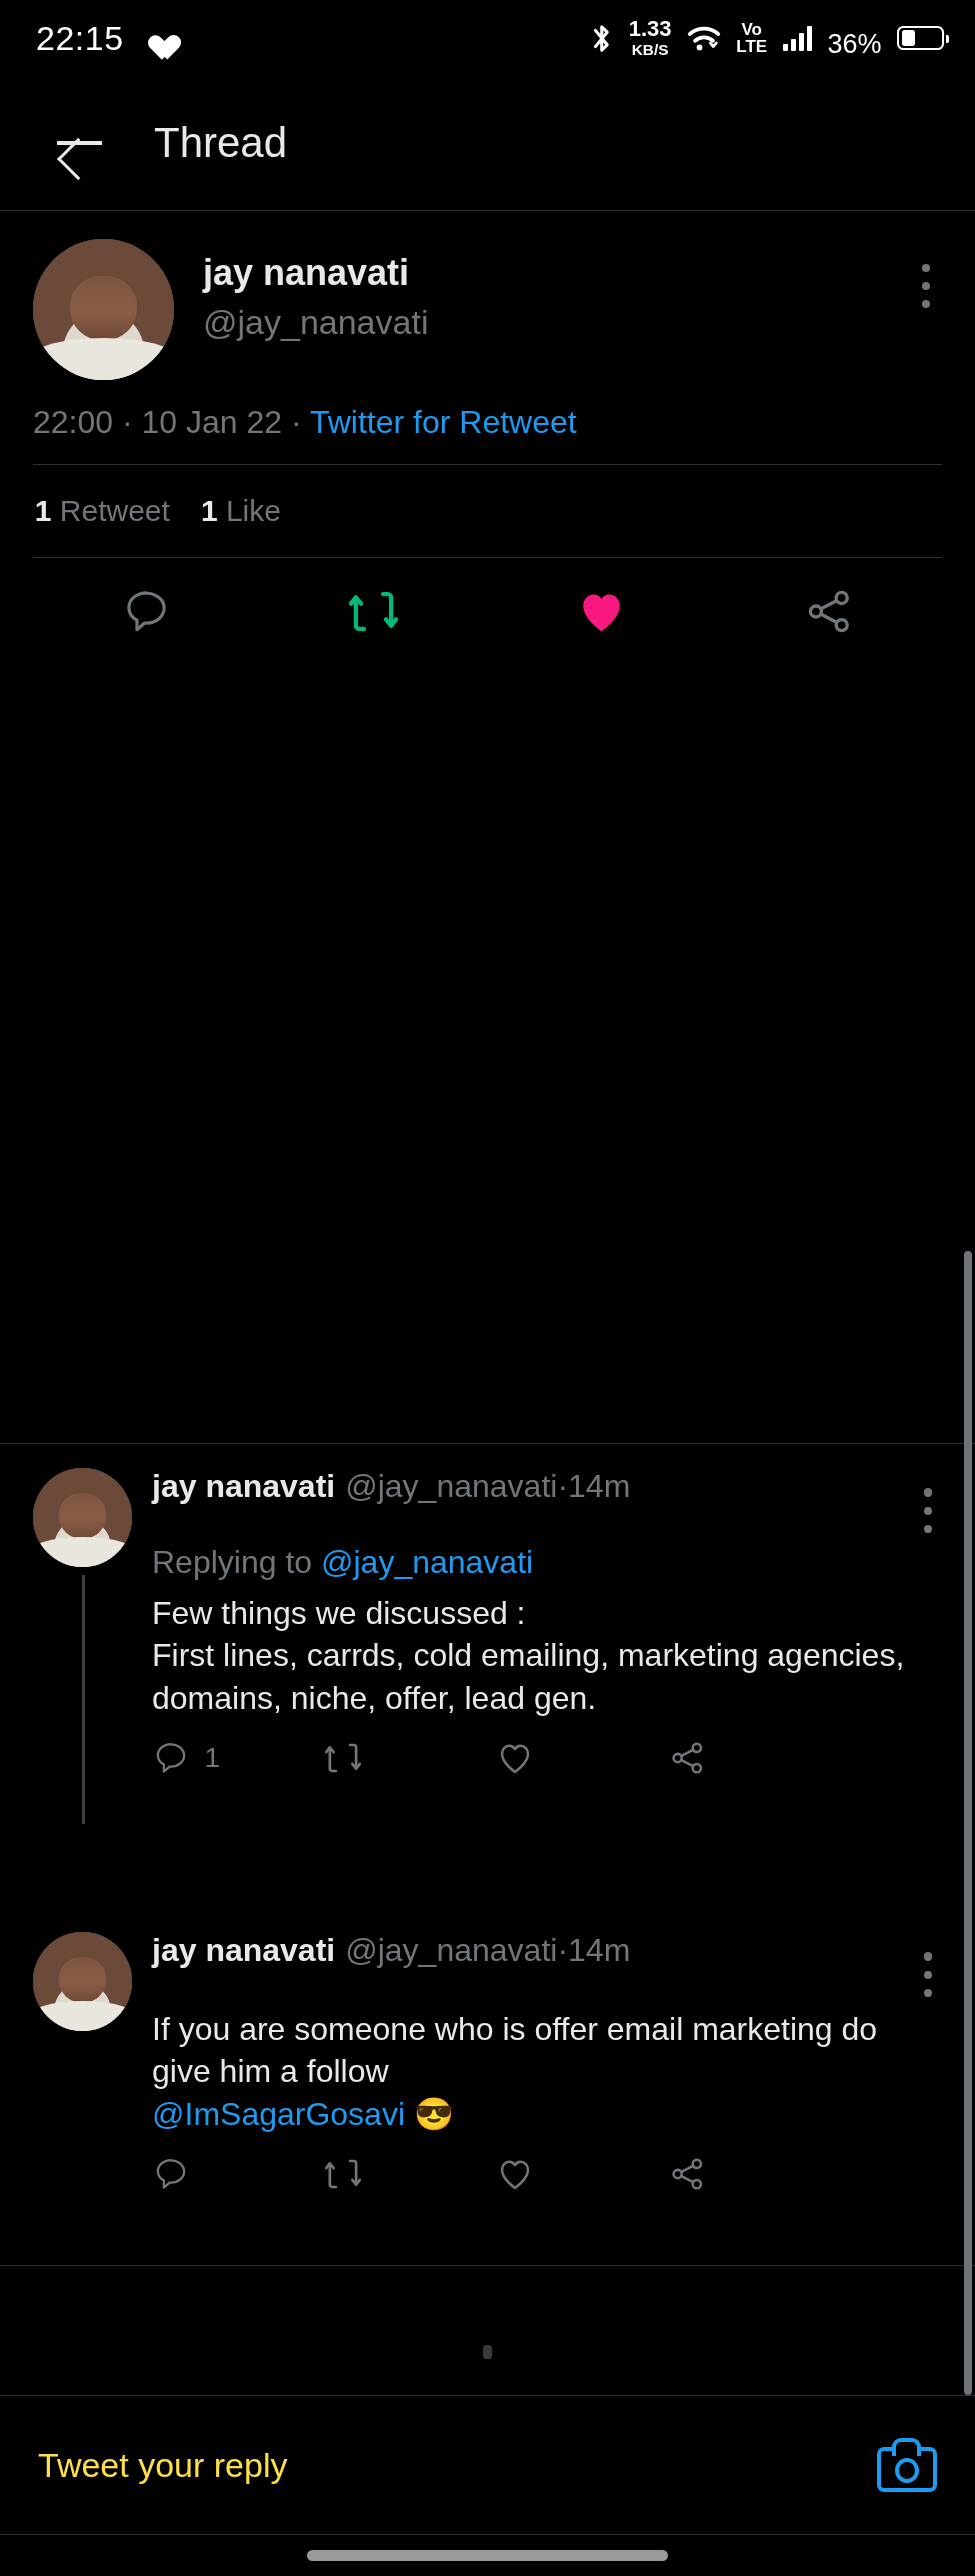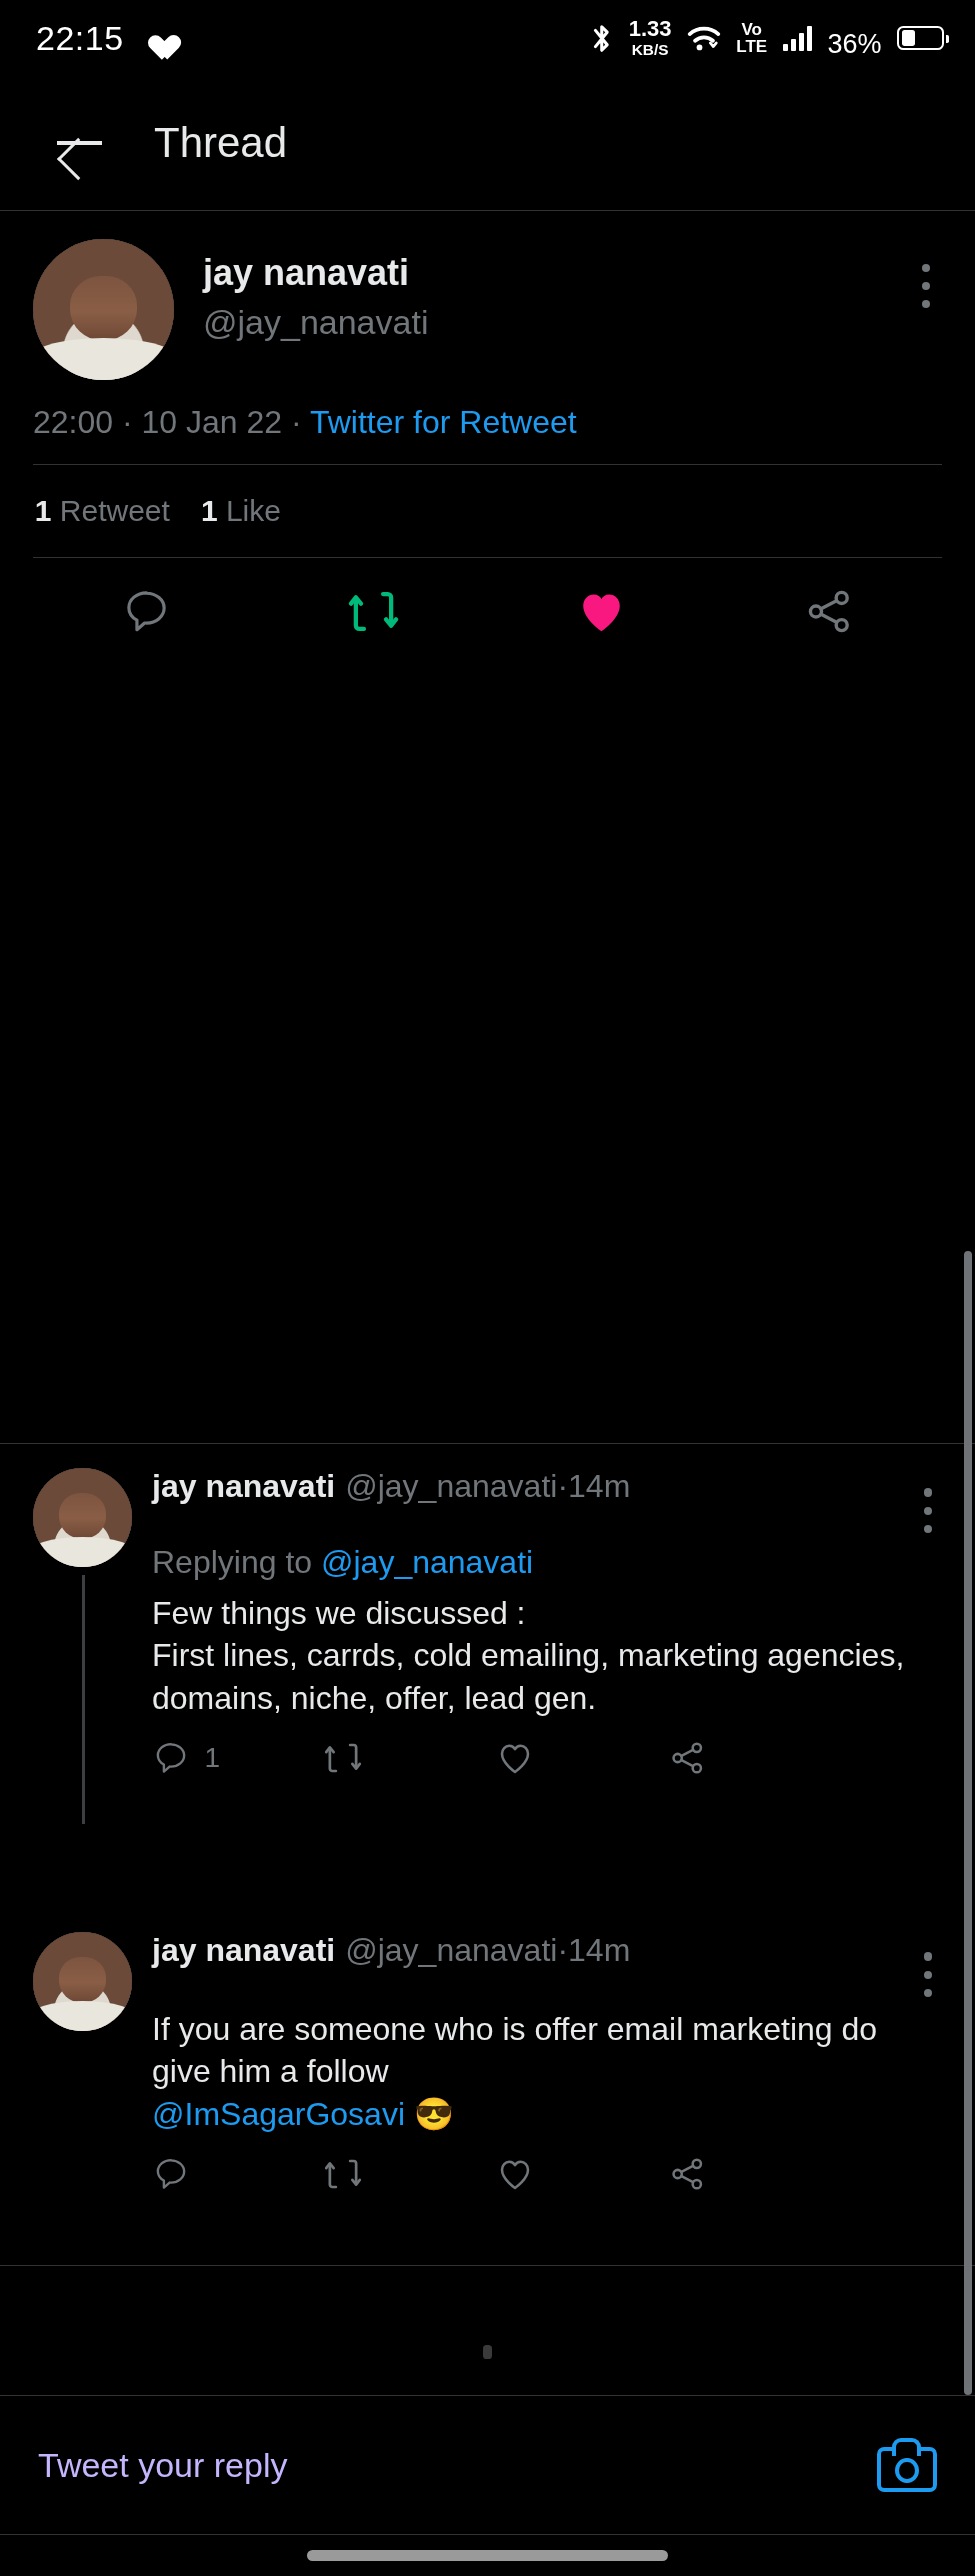--- a/index.html
+++ b/index.html
@@ -175,21 +175,21 @@
     display: flex; align-items: center; justify-content: center;
   }
   .load-dot { width: 8.1px; height: 14.5px; border-radius: 3.6px; background: #3a3a3a; }
 
   
   .composer {
     position: absolute; left: 0; bottom: 42px; width: 975px; height: 139px;
     border-top: 0.9px solid #2f3336;
     display: flex; align-items: center; padding: 0 38px;
   }
-  .composer-placeholder { font-size: 34px; color: #c4b5fd; flex: 1; cursor: text; }
+  .composer-placeholder { font-size: 34px; color: #fde047; flex: 1; cursor: text; }
   .camera { width: 60px; height: 54px; position: relative; cursor: pointer; }
   .camera .bdy {
     position: absolute; left: 0; top: 9px; width: 60px; height: 45px;
     border: 4.5px solid #1d9bf0; border-radius: 7.2px;
   }
   .camera .hump {
     position: absolute; left: 15.4px; top: 0; width: 29px; height: 18px;
     border: 4.5px solid #1d9bf0; border-bottom: none; border-radius: 9px 9px 0 0;
     background: #000;
   }

